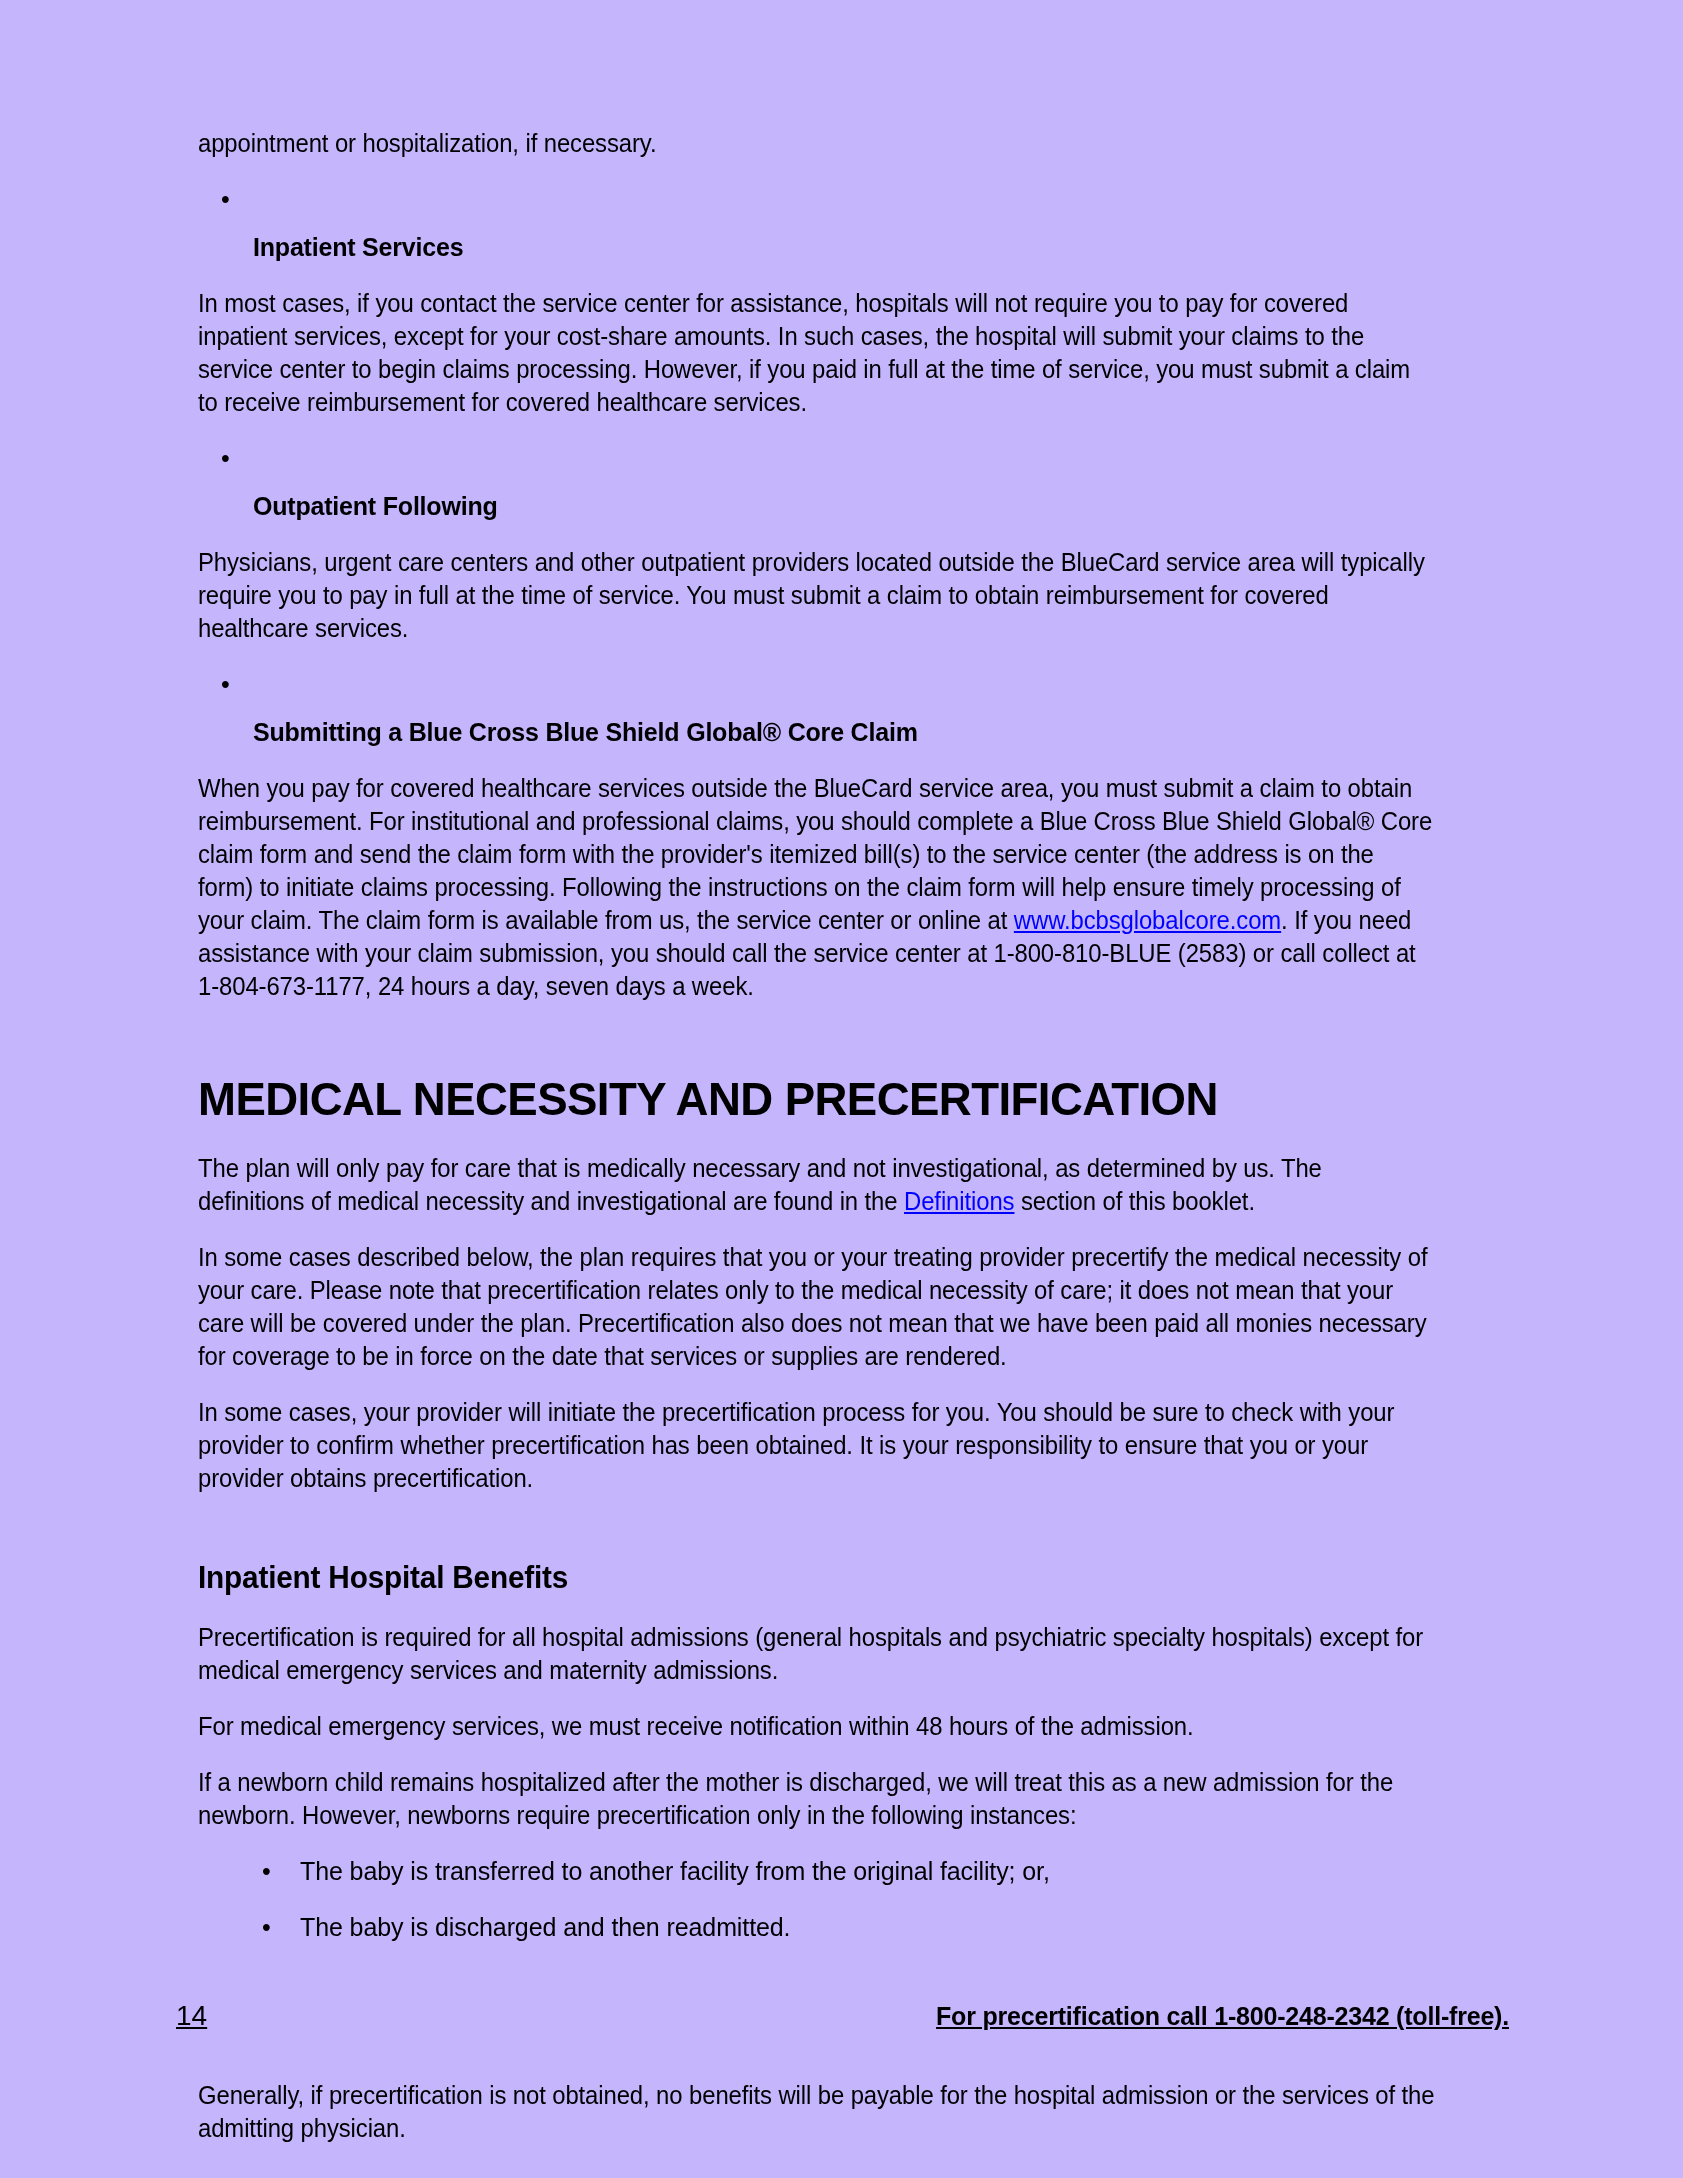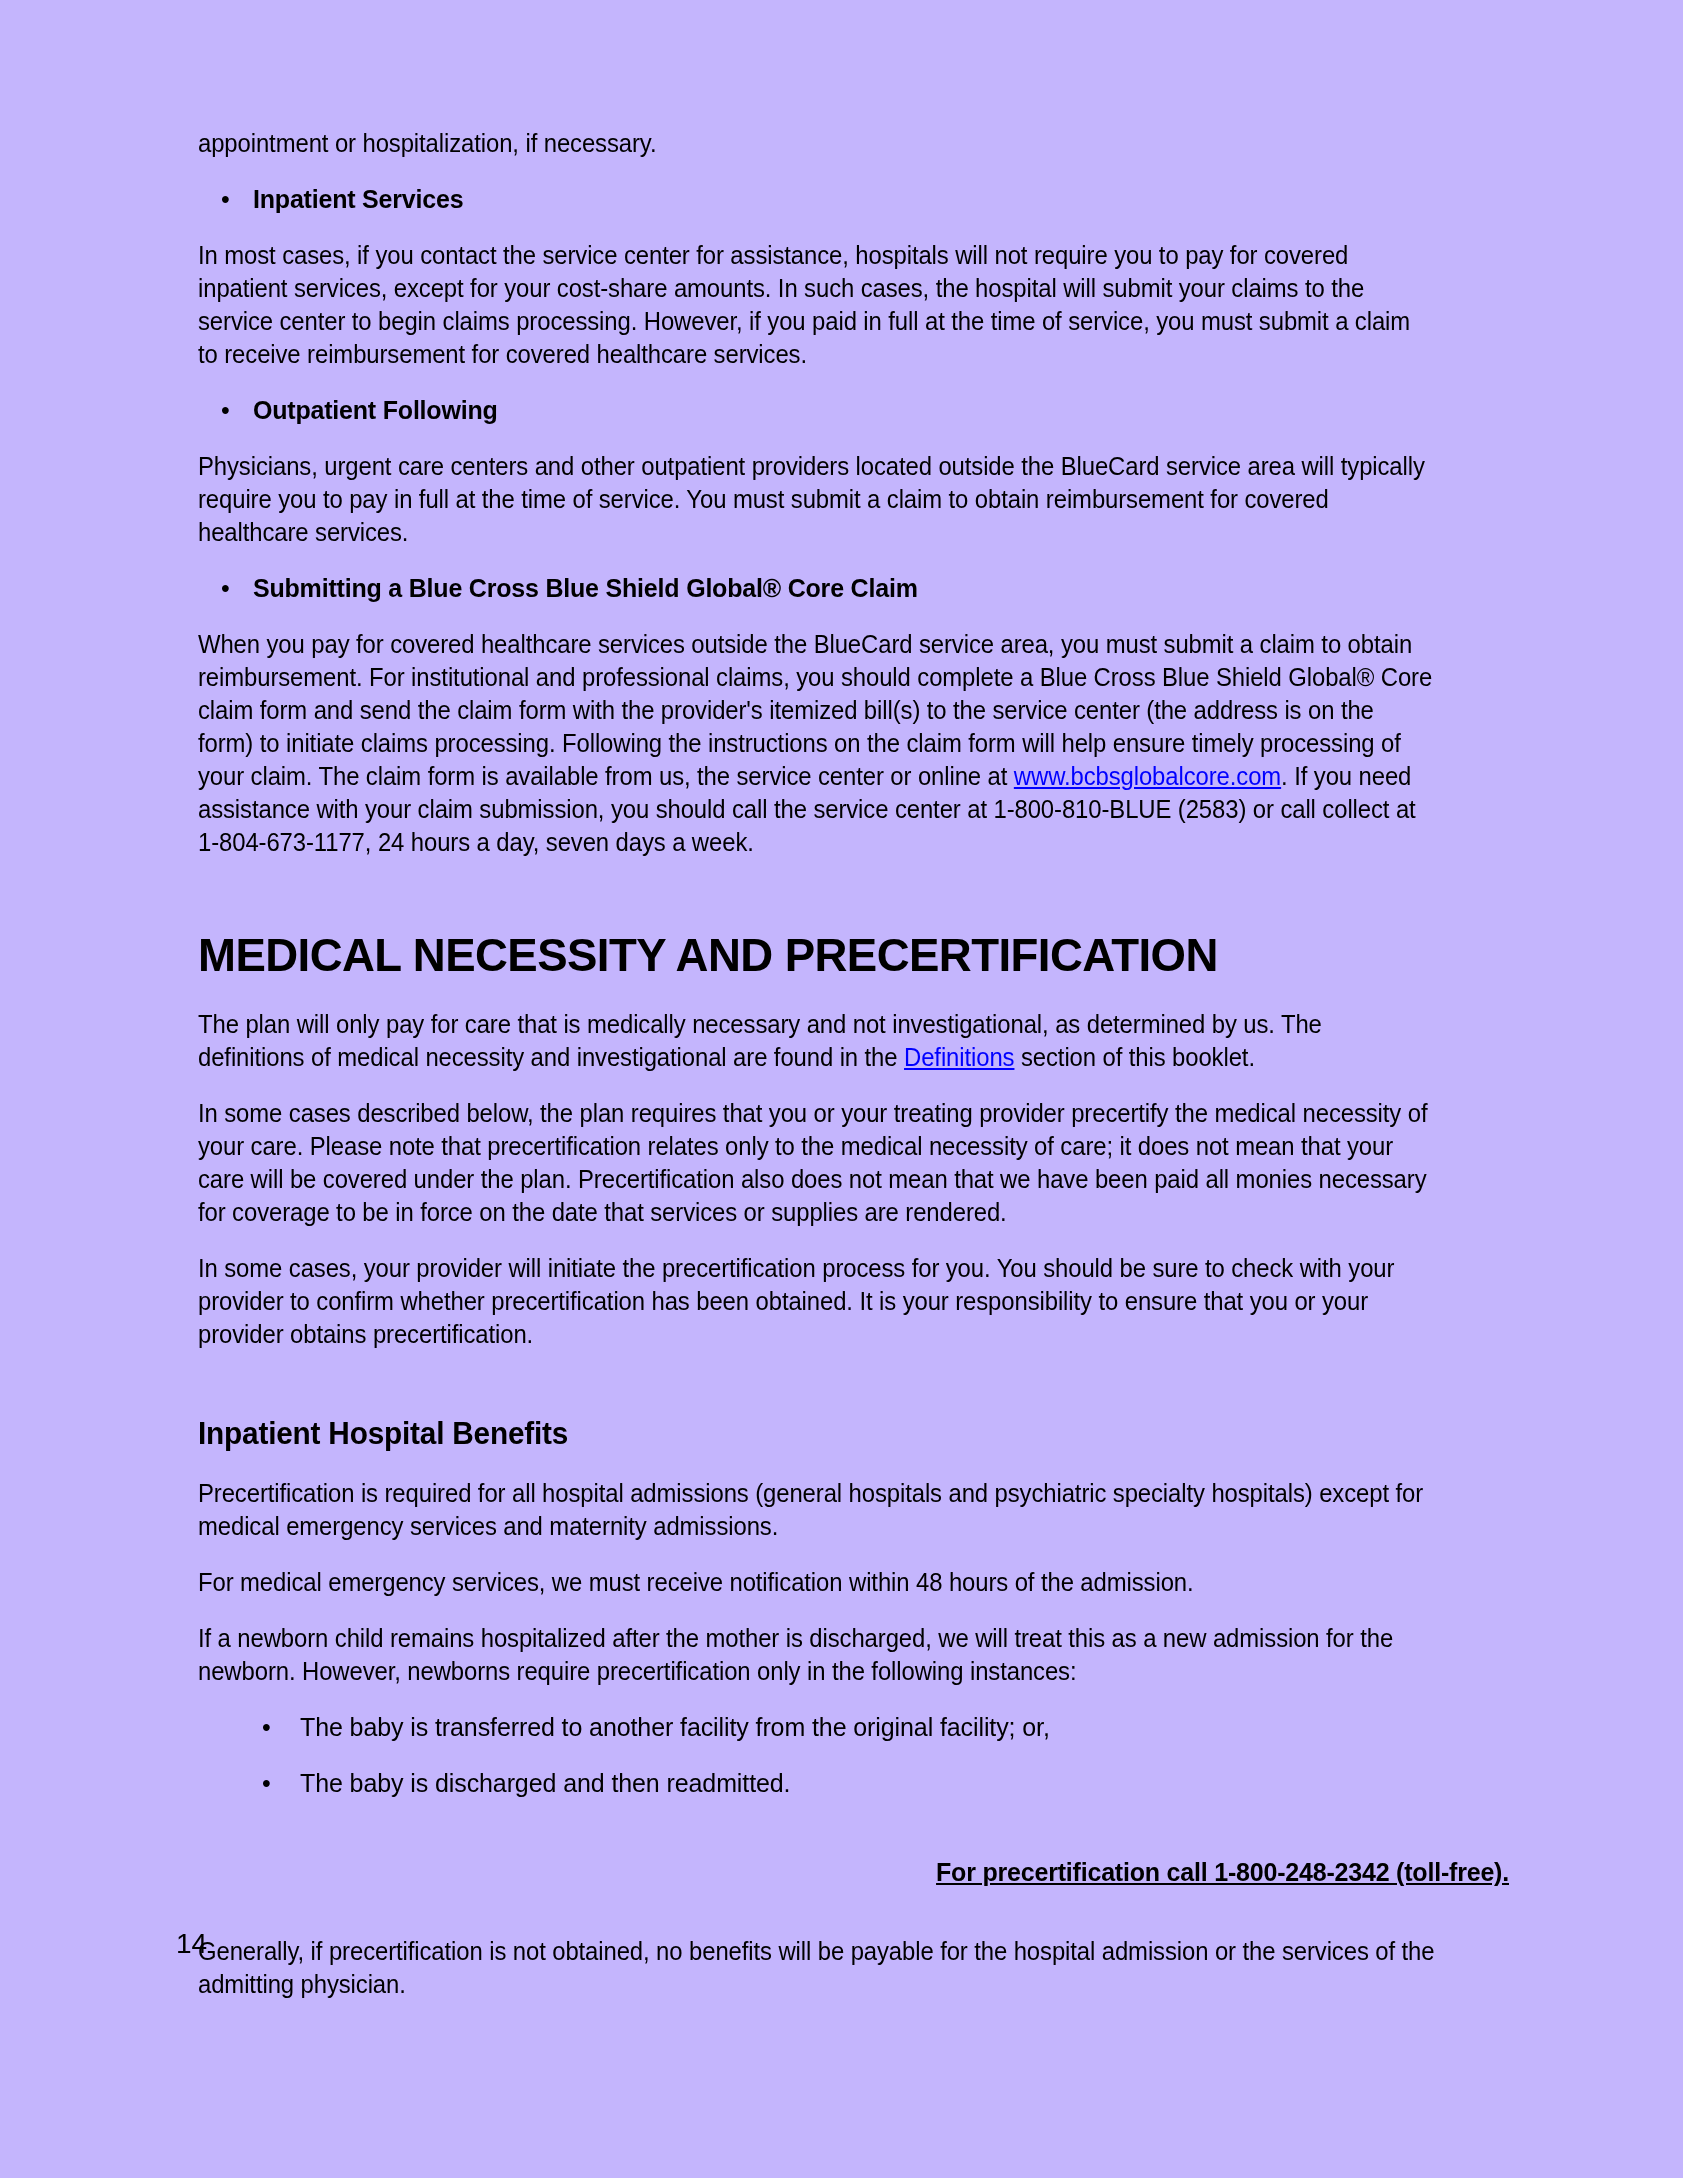--- a/index.html
+++ b/index.html
@@ -74,20 +74,21 @@
   }
   .bullet-text {
     flex: 1 1 auto;
     font-size: 25px;
     line-height: 33px;
     letter-spacing: -0.1px;
   }
   .bullet-text.bold {
     font-weight: bold;
     letter-spacing: -0.2px;
+    margin-top: 48px;
   }
 
   
   .bullet-row.deep {
     margin-left: 54px;
   }
   .bullet-row.deep .bullet-dot {
     width: 48px;
     flex: 0 0 48px;
   }
@@ -127,26 +128,27 @@
   }
 
   a.doclink, .doclink {
     color: #0000ff;
     text-decoration: underline;
   }
 
   .page-number {
     position: absolute;
     left: 176px;
-    top: 1928px;
+    top: 2000px;
     font-size: 28px;
     line-height: 32px;
     font-family: "Liberation Sans", "DejaVu Sans", sans-serif;
     color: #000;
     letter-spacing: 0px;
+    text-decoration: underline;
   }
 </style>
 </head>
 <body>
 
 <div class="page">
 
   <div class="content">
 
     <p class="body-text para indent">appointment or hospitalization, if necessary.</p>

